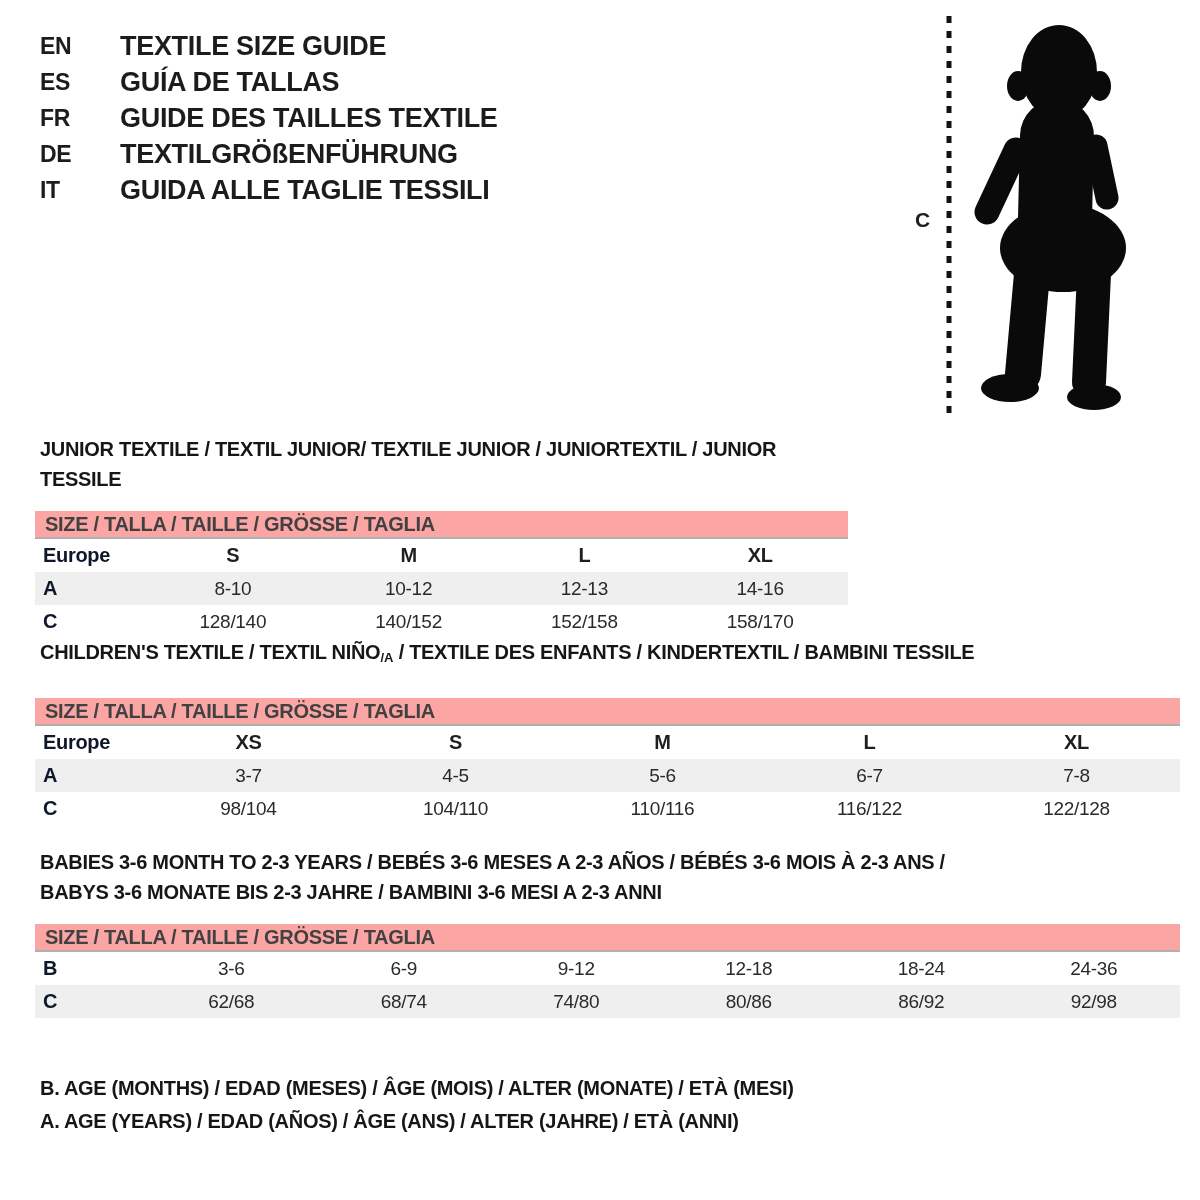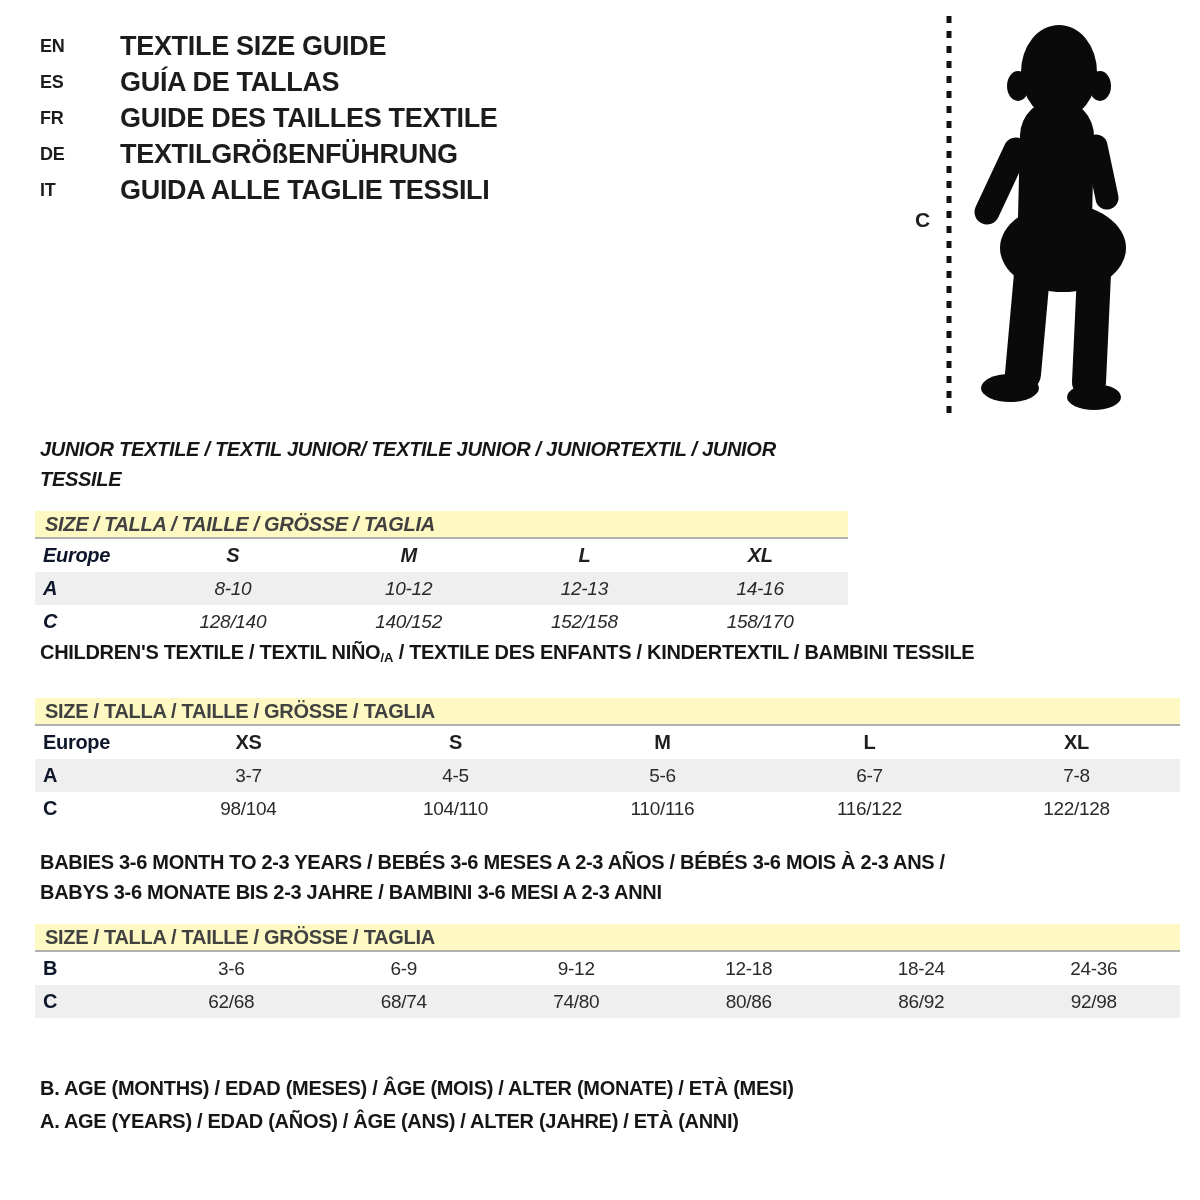--- a/index.html
+++ b/index.html
@@ -6,38 +6,38 @@
   html,body { background:#ffffff; }
   body { font-family:"Liberation Sans", sans-serif; color:#1c1c1c; }
   .canvas {
     position:relative; width:1200px; height:1200px; background:#ffffff;
     overflow:hidden; letter-spacing:-0.3px;
   }
 
   
   .lang-list { position:absolute; top:28px; left:40px; }
   .lang-row { display:flex; height:36px; align-items:center; }
-  .lang-code { width:80px; font-weight:bold; font-size:18px; }
+  .lang-code { width:80px; font-weight:bold; font-size:23px; }
   .lang-title { font-weight:bold; font-size:27px; }
 
   
   .figure-area { position:absolute; top:0; left:880px; width:300px; height:430px; }
   .measure-label { position:absolute; top:208px; left:35px; font-weight:bold; font-size:21px; }
   .measure-line { position:absolute; top:16px; left:66px; width:6px; height:404px; }
   .toddler { position:absolute; top:22px; left:80px; width:190px; height:398px; }
 
   
   .size-section { position:absolute; left:35px; }
   .sec-title { padding-left:5px; font-weight:bold; font-size:20px; line-height:30px; color:#161616; }
   .sec-title .sub { font-size:13px; vertical-align:-3px; letter-spacing:0; }
   .size-table { width:100%; }
   .size-bar {
     height:28px; line-height:26px; padding-left:10px;
     font-weight:bold; font-size:20px; color:#414141;
-    background:#fef9c3; border-bottom:2px solid #b0b0b0;
+    background:#fca5a5; border-bottom:2px solid #b0b0b0;
   }
   .trow { display:flex; height:33px; align-items:center; font-size:19px; color:#2a2a2a; }
   .trow.shaded { background:#efefef; }
   .trow .rlabel { width:110px; padding-left:8px; font-weight:bold; font-size:20px; color:#0f172a; }
   .trow .cell { flex:1; text-align:center; }
   .trow.head .cell { font-weight:bold; font-size:20px; color:#1f1f1f; }
 
   
   .legend { position:absolute; top:1072px; left:40px; }
   .legend-line { font-weight:bold; font-size:20px; line-height:33px; color:#161616; }
@@ -94,21 +94,21 @@
         <line x1="72" y1="252" x2="63" y2="352" stroke-width="36" stroke-linecap="round" fill="none"></line>
 
         <line x1="134" y1="252" x2="129" y2="360" stroke-width="34" stroke-linecap="round" fill="none"></line>
 
         <ellipse cx="50" cy="366" rx="29" ry="14" stroke="none"></ellipse>
         <ellipse cx="134" cy="375" rx="27" ry="13" stroke="none"></ellipse>
       </g>
     </svg>
   </div>
 
-  <section class="size-section" style="top:434px; width:813px;font-style:italic;">
+  <section class="size-section" style="top:434px; width:813px;">
     <h2 class="sec-title">
         <div class="title-line"><span>JUNIOR TEXTILE / TEXTIL JUNIOR/ TEXTILE JUNIOR / JUNIORTEXTIL / JUNIOR TESSILE</span></div>
       </h2>
     <div class="size-table" style="margin-top:17px;">
         <div class="size-bar">SIZE / TALLA / TAILLE / GRÖSSE / TAGLIA</div>
         <div class="trow head">
           <div class="rlabel">Europe</div>
           <div class="cell">S</div>
           <div class="cell">M</div>
           <div class="cell">L</div>

